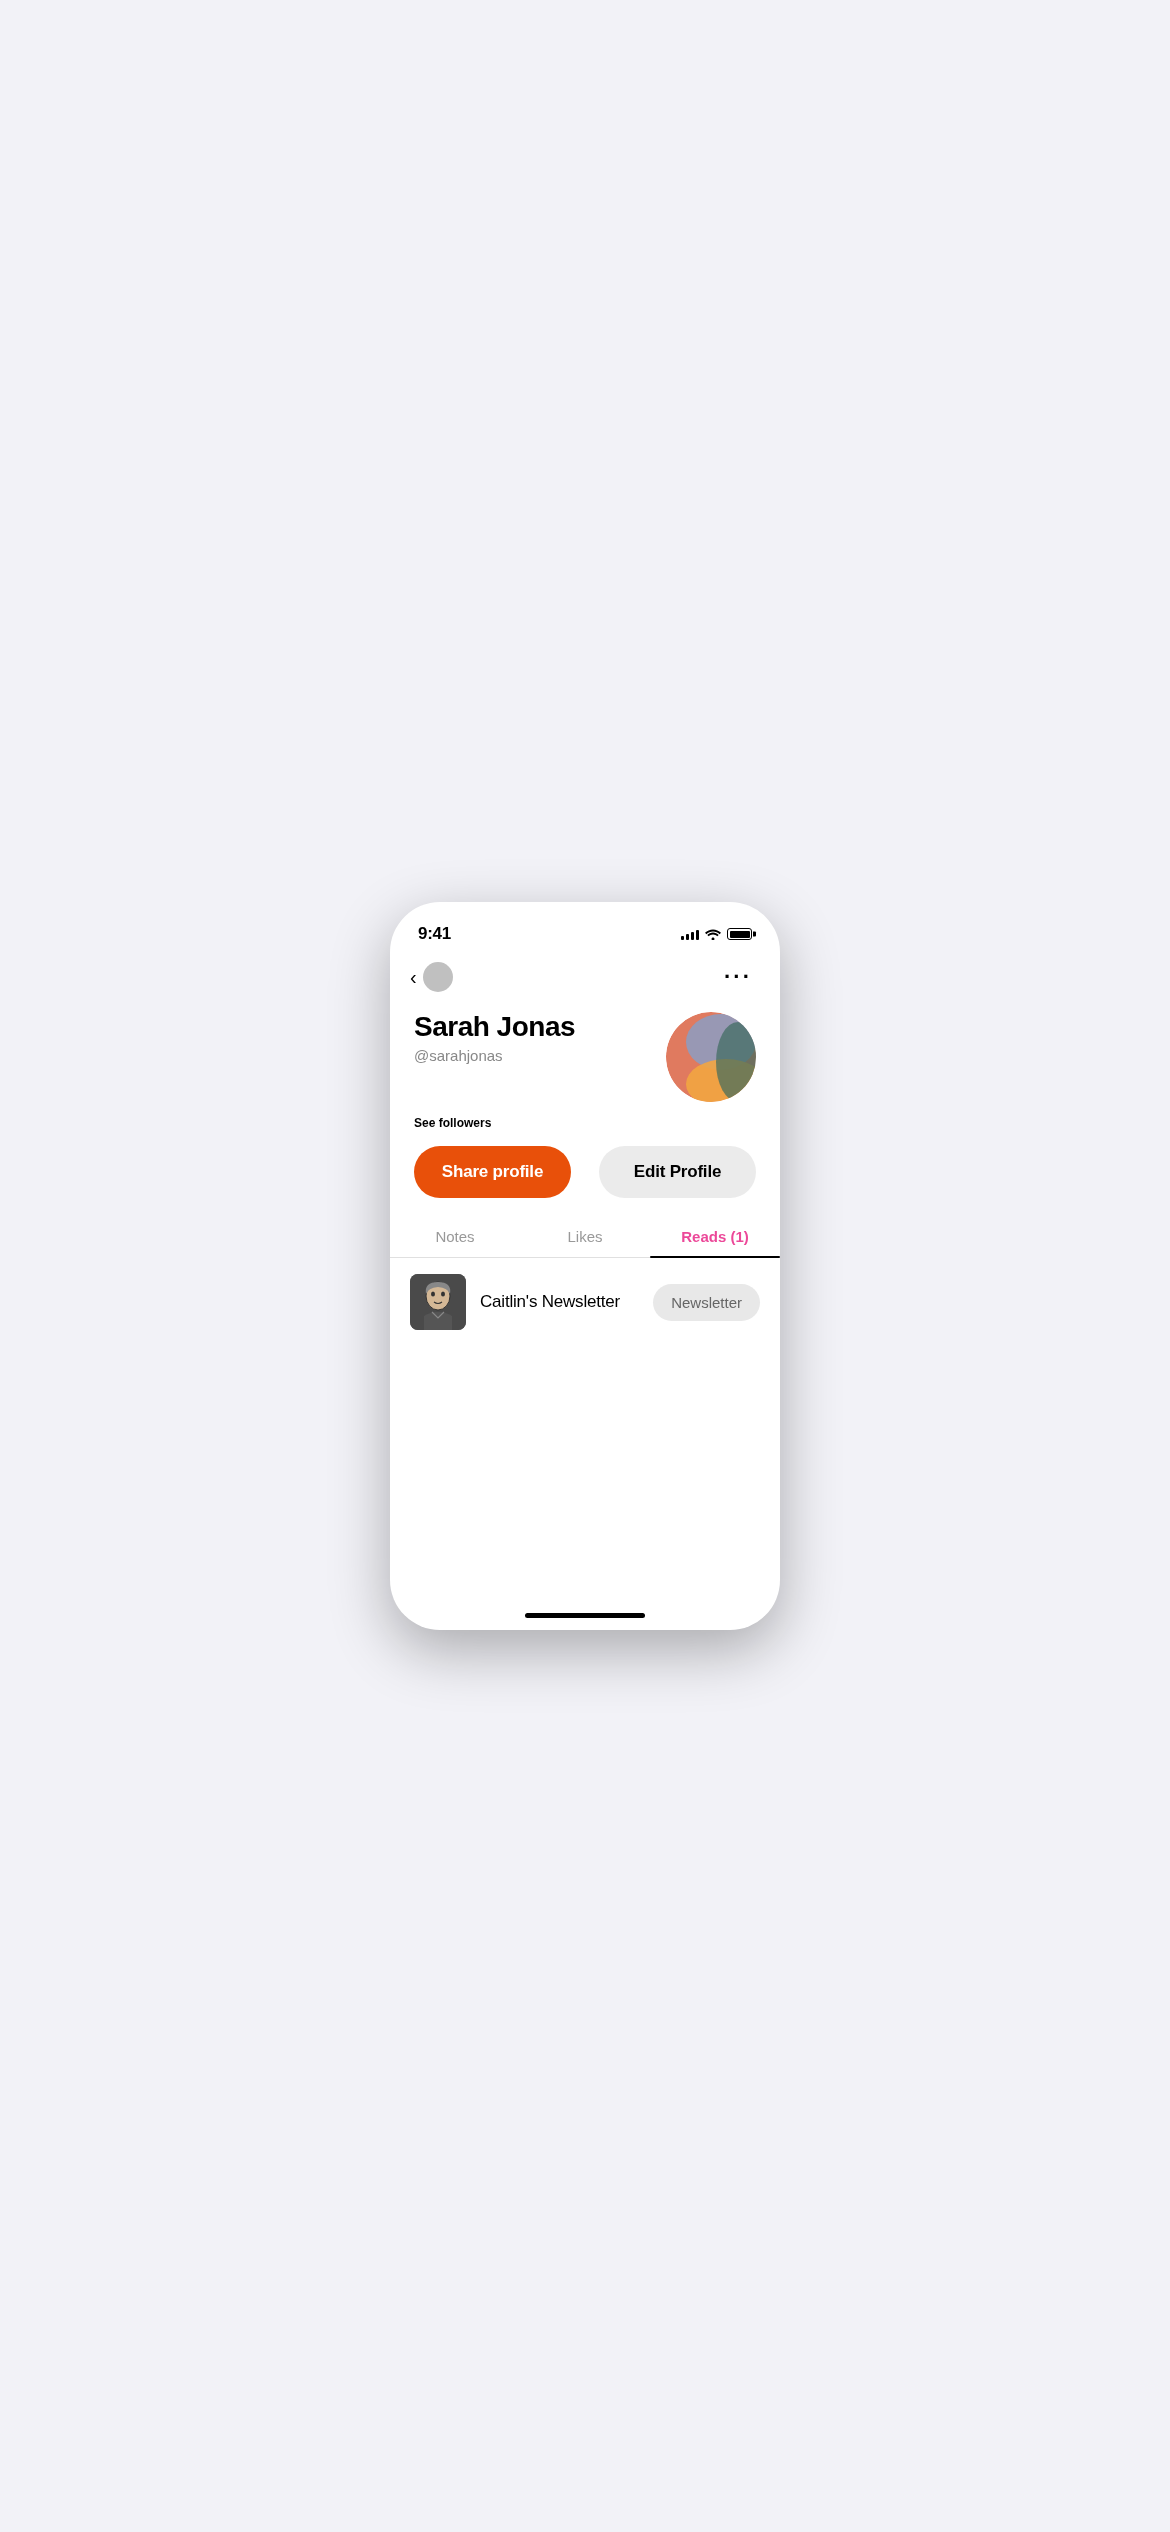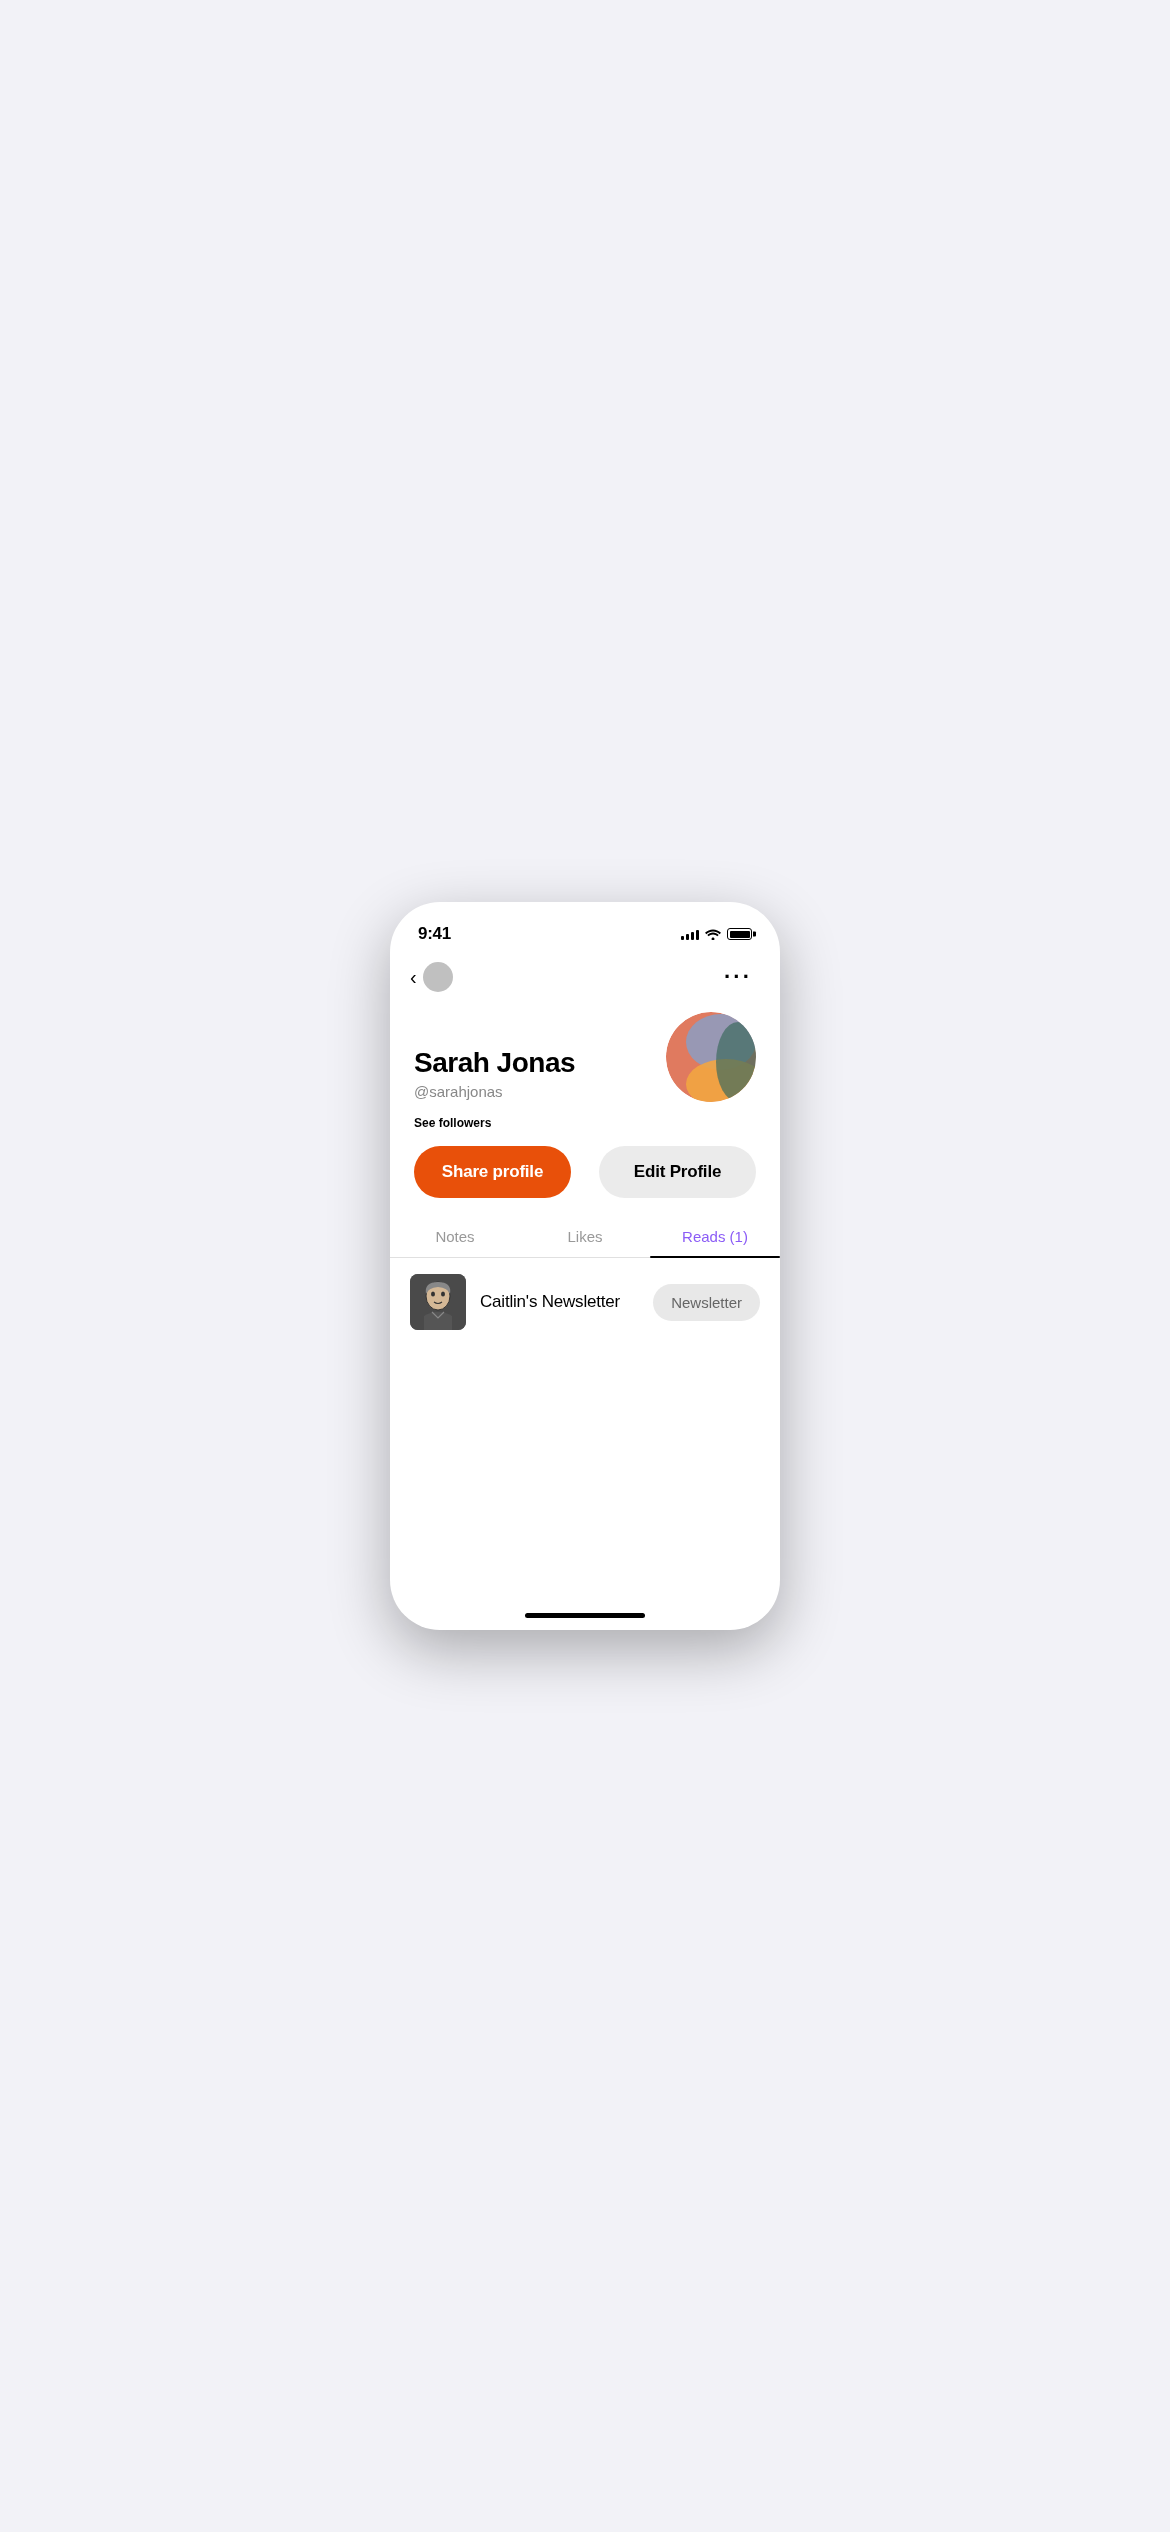--- a/index.html
+++ b/index.html
@@ -151,21 +151,20 @@
     }
 
     .profile-top {
       display: flex;
       justify-content: space-between;
       align-items: flex-start;
     }
 
     .profile-info {
       flex: 1;
-      margin-top: 36px;
     }
 
     .profile-name {
       font-size: 28px;
       font-weight: 800;
       color: #000;
       letter-spacing: -0.5px;
       line-height: 1.1;
       margin-bottom: 4px;
     }
@@ -248,22 +247,22 @@
       font-size: 15px;
       font-weight: 400;
       color: #999;
       cursor: pointer;
       position: relative;
       border: none;
       background: none;
     }
 
     .tab.active {
-      font-weight: 400;
-      color: #8b5cf6;
+      font-weight: 700;
+      color: #ec4899;
     }
 
     .tab.active::after {
       content: '';
       position: absolute;
       bottom: -1px;
       left: 0;
       right: 0;
       height: 2px;
       background: #000;

